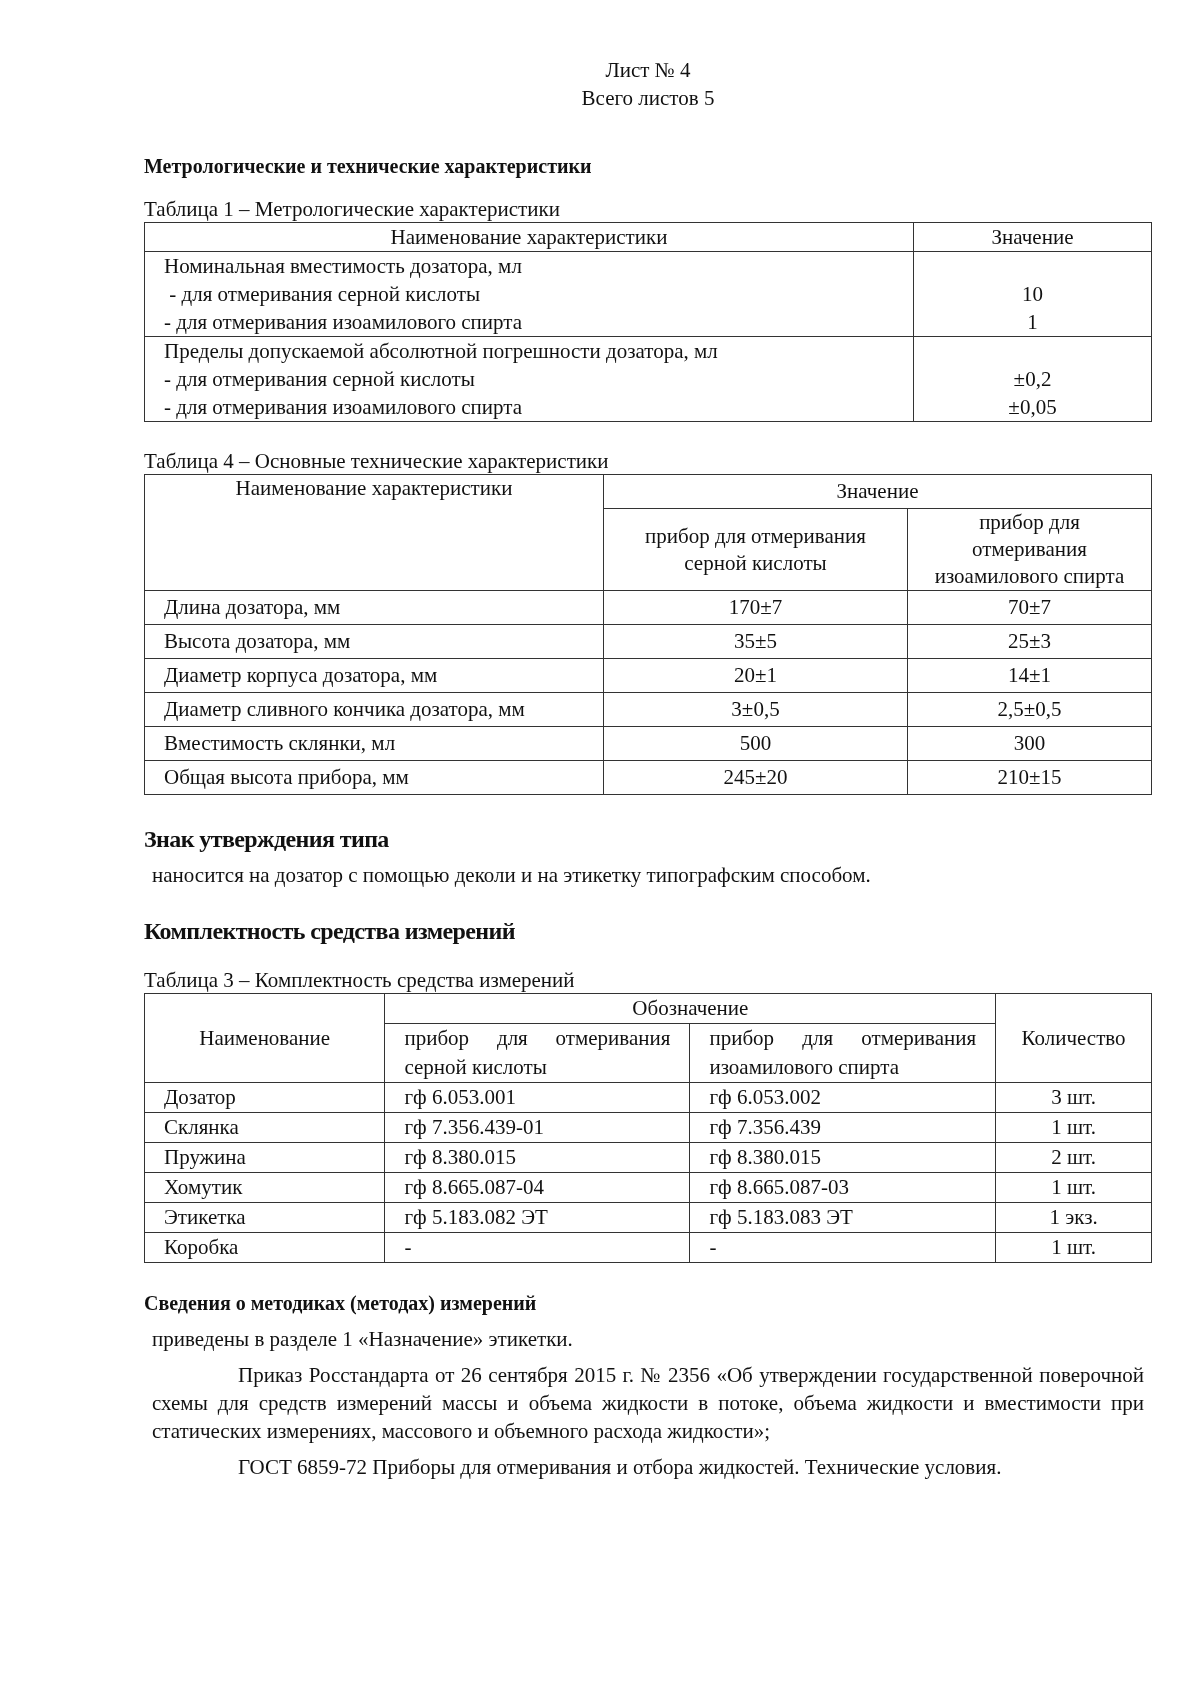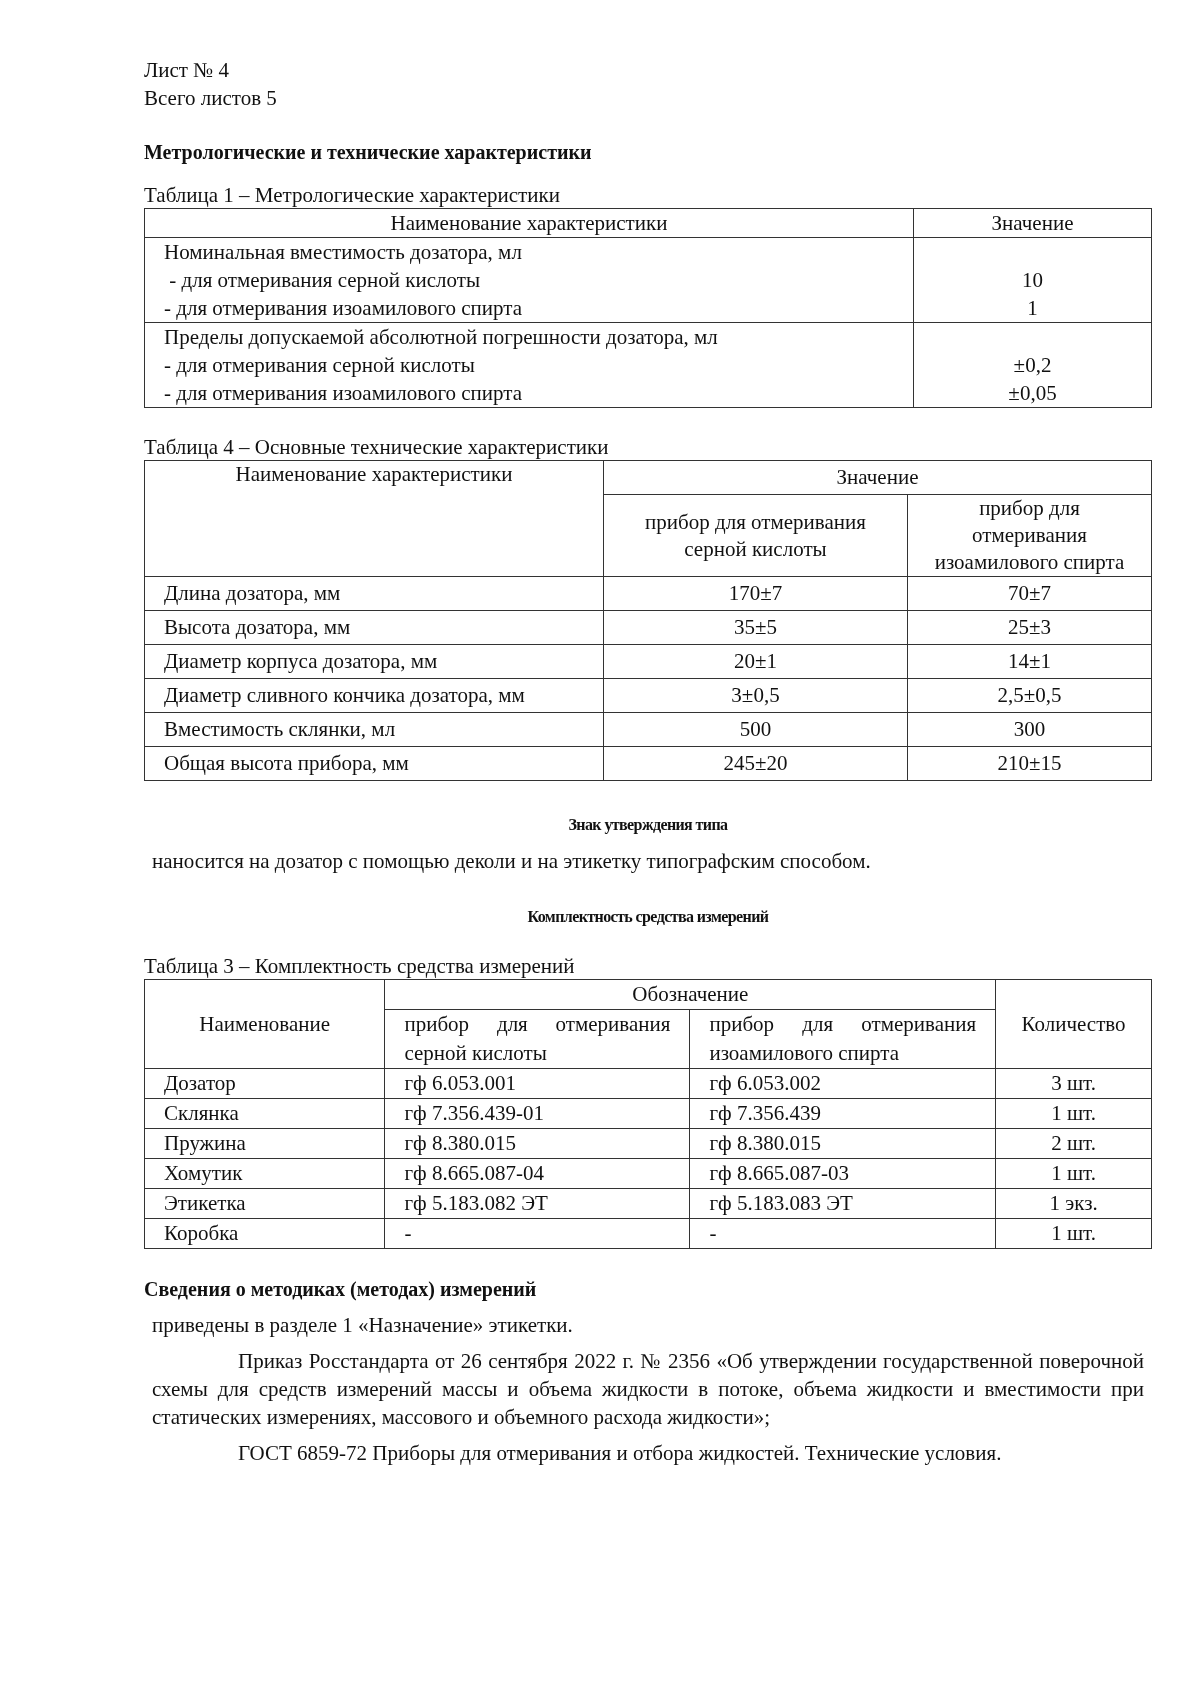--- a/index.html
+++ b/index.html
@@ -1,42 +1,42 @@
 <!DOCTYPE html>
 <html><head>
 <meta charset="utf-8">
 <style>
   html, body { margin:0; padding:0; background:#ffffff; }
   body { width:1200px; height:1697px; position:relative; font-family:"Liberation Serif", serif; color:#111; font-size:21px; }
   .page { position:absolute; left:144px; top:56px; width:1008px; }
-  .hdr-right { text-align:left; line-height:28px; }
+  .hdr-right { text-align:center; line-height:28px; }
   h2 { font-size:20px; font-weight:bold; margin:0; line-height:28px; }
   .sec-title { margin-top:30px; }
   .caption { line-height:26px; margin-top:16px; }
   table { border-collapse:collapse; width:100%; }
   td, th { border:1.3px solid #333; font-weight:normal; padding:0 19px; line-height:28px; vertical-align:top; }
   .c { text-align:center; }
   .j { text-align:justify; text-align-last:justify; }
   p { margin:8px; line-height:28px; }
   .indent { text-indent:86px; text-align:justify; }
   #t1 td { line-height:28px; }
   #t2 td { height:33px; vertical-align:middle; line-height:27px; }
   #t3 td { line-height:29px; }
-  .cond { font-size:16px; letter-spacing:-0.6px;text-align:center; }
+  .cond { font-size:24px; letter-spacing:-0.6px; }
 </style>
 </head>
 <body>
 
 <div class="page">
   <div class="hdr-right">
     <div>Лист № 4</div>
     <div>Всего листов 5</div>
   </div>
 
-  <h2 class="sec-title" style="margin-top:26px;">Метрологические и технические характеристики</h2>
+  <h2 class="sec-title" style="margin-top:40px;">Метрологические и технические характеристики</h2>
 
   <div class="caption">Таблица 1 – Метрологические характеристики</div>
   <table id="t1">
     <tbody>
         <tr>
       <td class="c" style="width:730px;">Наименование характеристики</td>
       <td class="c">Значение</td>
     </tr>
     <tr>
       <td>
@@ -169,15 +169,15 @@
           <td>-</td>
           <td>-</td>
           <td class="c">1 шт.</td>
         </tr>
       </tbody>
   </table>
 
   <h2 style="margin-top:26px;">Сведения о методиках (методах) измерений</h2>
   <p>приведены в разделе 1 «Назначение» этикетки.</p>
 
-  <p class="indent">Приказ Росстандарта от 26 сентября 2022 г. № 2356 «Об утверждении государственной поверочной схемы для средств измерений массы и объема жидкости в потоке, объема жидкости и вместимости при статических измерениях, массового и объемного расхода жидкости»;</p>
+  <p class="indent">Приказ Росстандарта от 26 сентября 2015 г. № 2356 «Об утверждении государственной поверочной схемы для средств измерений массы и объема жидкости в потоке, объема жидкости и вместимости при статических измерениях, массового и объемного расхода жидкости»;</p>
   <p class="indent">ГОСТ 6859-72 Приборы для отмеривания и отбора жидкостей. Технические условия.</p>
 </div>
 
 </body></html>

